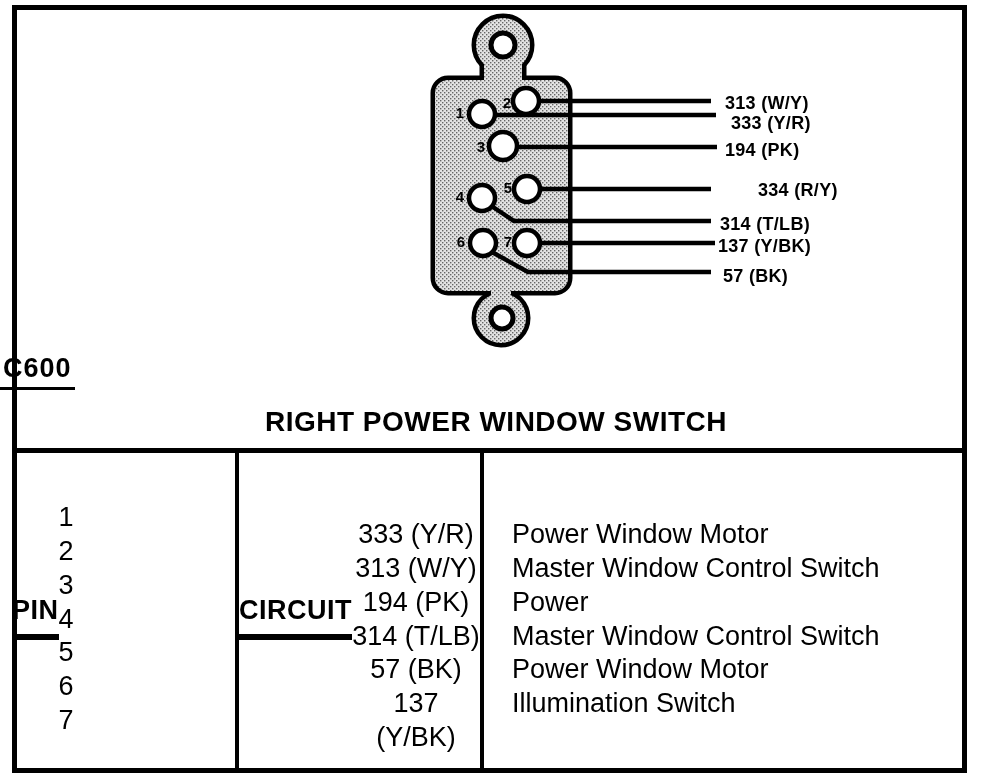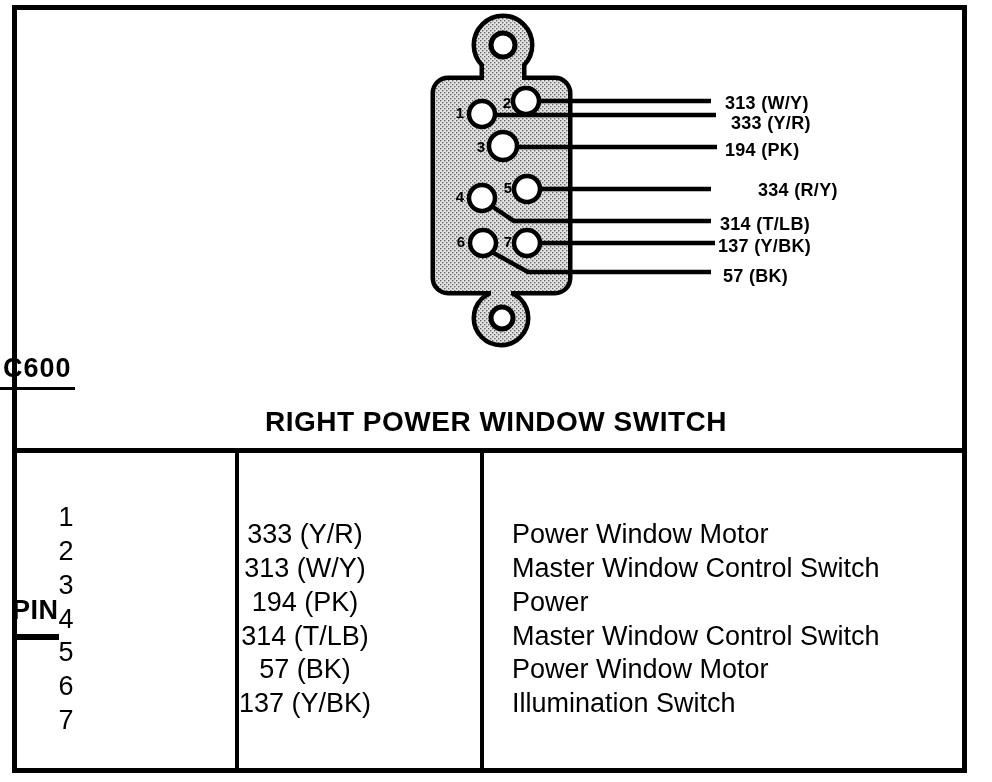--- a/index.html
+++ b/index.html
@@ -127,20 +127,21 @@
         <div class="tcell">1</div>
         <div class="tcell">2</div>
         <div class="tcell">3</div>
         <div class="tcell">4</div>
         <div class="tcell">5</div>
         <div class="tcell">6</div>
         <div class="tcell">7</div>
       </div>
     </div>
     <div class="tcol b-right col-center">
+      <div class="th">CIRCUIT</div>
       <div class="tbody">
         <div class="tcell">333 (Y/R)</div>
         <div class="tcell">313 (W/Y)</div>
         <div class="tcell">194 (PK)</div>
         <div class="tcell">314 (T/LB)</div>
         <div class="tcell">57 (BK)</div>
         <div class="tcell">137 (Y/BK)</div>
       </div>
     </div>
     <div class="tcol col-left">

